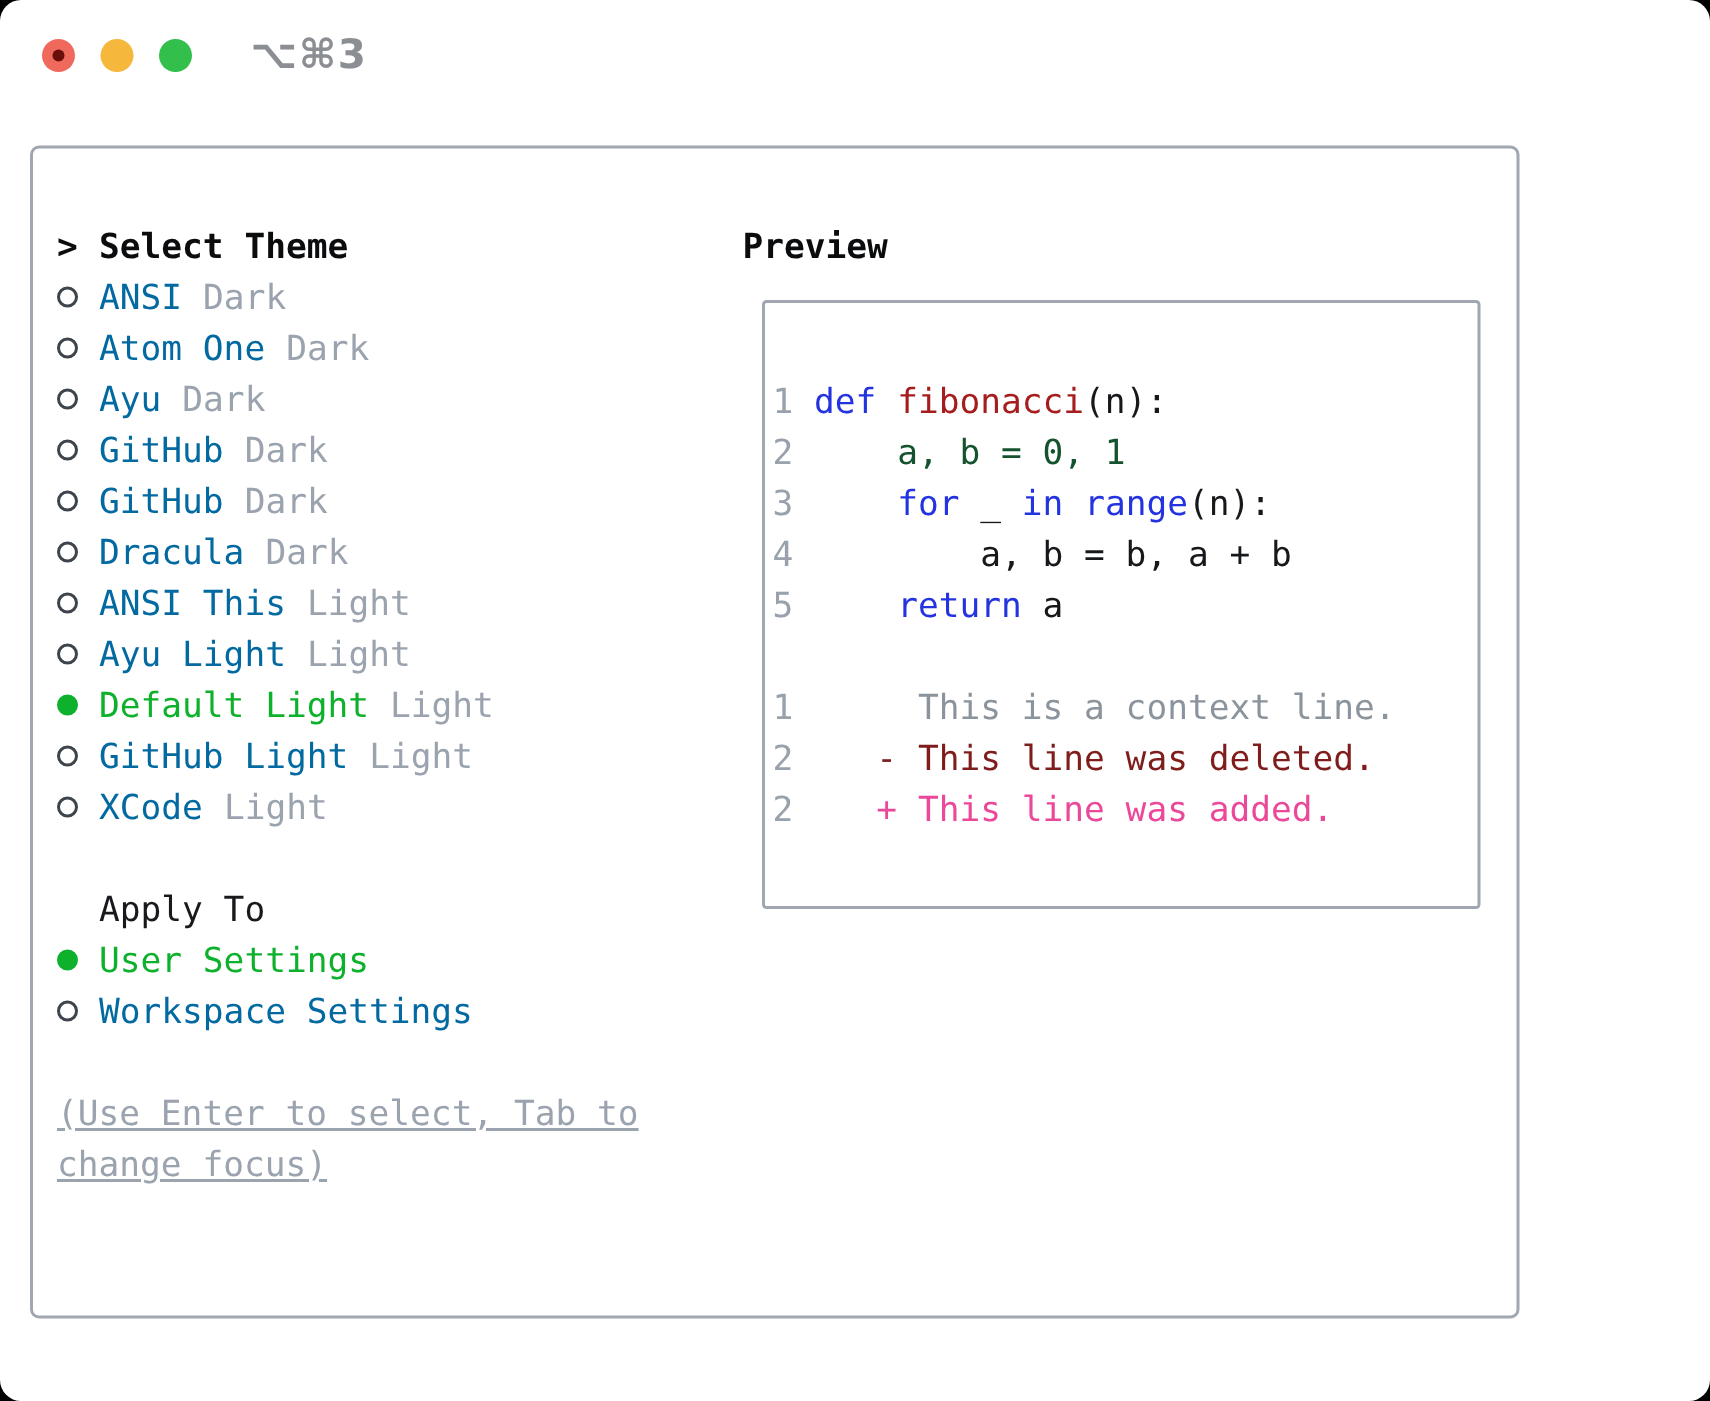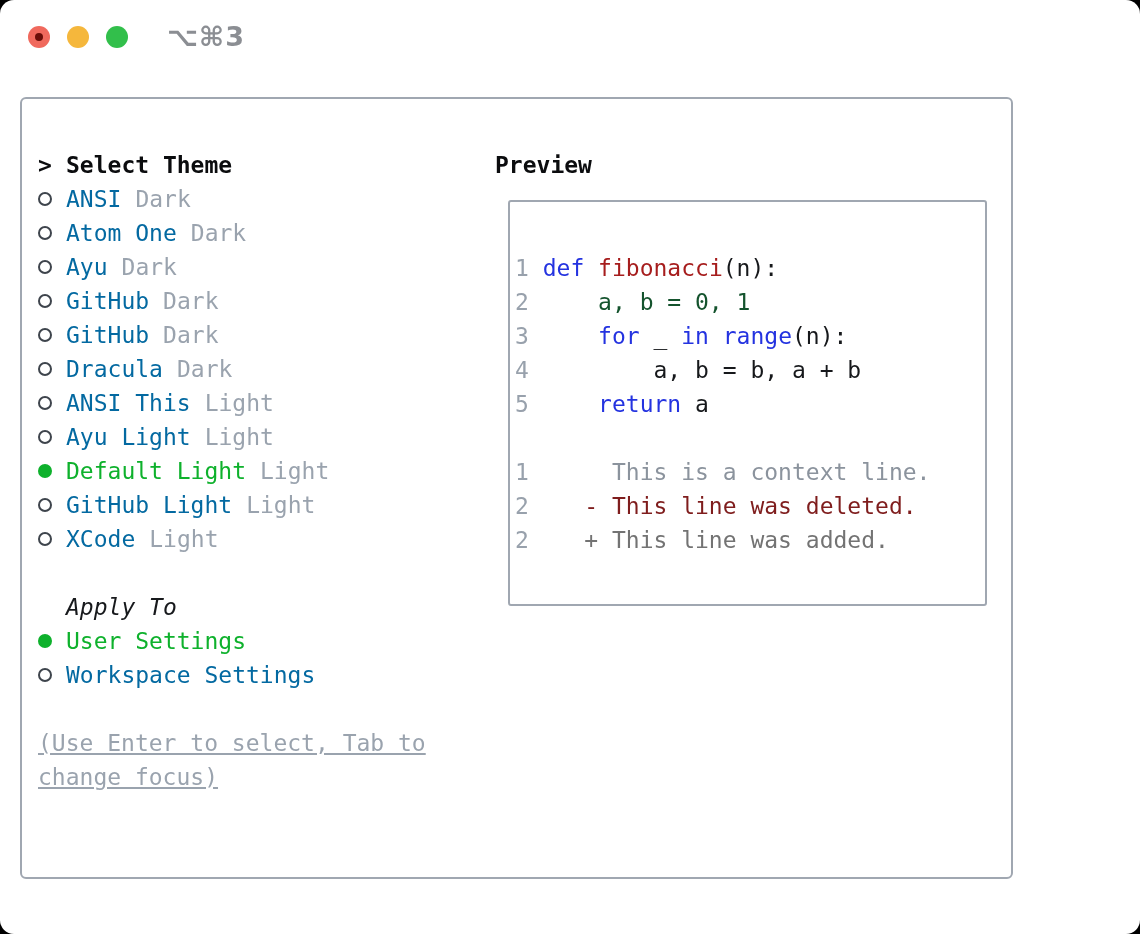--- a/index.html
+++ b/index.html
@@ -23,21 +23,21 @@
   }
   
   .panel{
     position:absolute;left:20px;top:97px;width:993px;height:782px;
     border:2px solid #a0a7b1;border-radius:6px;box-sizing:border-box;background:#fff;
   }
   .left-col{position:absolute;left:16px;top:49px;}
   .line{height:34px;line-height:34px;font-size:23px;white-space:pre;}
   .cursor-cell{display:inline-block;width:28px;font-weight:bold;color:#0b0c0e;}
   .t-header{font-weight:bold;color:#0b0c0e;}
-  .subheader{margin-left:28px;color:#17191c;font-style:italic;}
+  .subheader{margin-left:28px;color:#17191c;}
   .dot-marker{
     display:inline-block;width:14px;height:14px;box-sizing:border-box;
     border:2px solid #3e444c;border-radius:50%;margin-right:14px;
     vertical-align:middle;position:relative;top:-2px;
   }
   .dot-marker.sel{background:#0eb12c;border-color:#0eb12c;}
   .t-name{color:#0369a1;}
   .t-name.sel{color:#0eb12c;}
   .t-variant{color:#9aa3ae;margin-left:14px;}
   .hint{color:#9aa3ae;text-decoration:underline;}
@@ -95,17 +95,17 @@
     <div class="preview-header line t-header">Preview</div>
     <div class="preview-box" id="preview-box">
         <div class="code-line"><span style="color: rgb(152, 161, 172);">1 </span><span style="color: rgb(36, 51, 224);">def</span><span style="color: rgb(22, 24, 27);"> </span><span style="color: rgb(166, 29, 29);">fibonacci</span><span style="color: rgb(22, 24, 27);">(n):</span></div>
         <div class="code-line"><span style="color: rgb(152, 161, 172);">2 </span><span style="color: #14532d;">    a, b = 0, 1</span></div>
         <div class="code-line"><span style="color: rgb(152, 161, 172);">3 </span><span style="color: rgb(22, 24, 27);">    </span><span style="color: rgb(36, 51, 224);">for</span><span style="color: rgb(22, 24, 27);"> _ </span><span style="color: rgb(36, 51, 224);">in</span><span style="color: rgb(22, 24, 27);"> </span><span style="color: rgb(36, 51, 224);">range</span><span style="color: rgb(22, 24, 27);">(n):</span></div>
         <div class="code-line"><span style="color: rgb(152, 161, 172);">4 </span><span style="color: rgb(22, 24, 27);">        a, b = b, a + b</span></div>
         <div class="code-line"><span style="color: rgb(152, 161, 172);">5 </span><span style="color: rgb(22, 24, 27);">    </span><span style="color: rgb(36, 51, 224);">return</span><span style="color: rgb(22, 24, 27);"> a</span></div>
         <div class="code-line"><span style="color: rgb(152, 161, 172);"></span></div>
         <div class="code-line"><span style="color: rgb(152, 161, 172);">1 </span><span style="color: rgb(139, 147, 157);">     This is a context line.</span></div>
         <div class="code-line"><span style="color: rgb(152, 161, 172);">2 </span><span style="color: #7f1d1d;">   - This line was deleted.</span></div>
-        <div class="code-line"><span style="color: rgb(152, 161, 172);">2 </span><span style="color: #737373;">   + This line was added.</span></div>
+        <div class="code-line"><span style="color: rgb(152, 161, 172);">2 </span><span style="color: #ec4899;">   + This line was added.</span></div>
       </div>
 
   </div>
 </div>
 
 </body></html>

